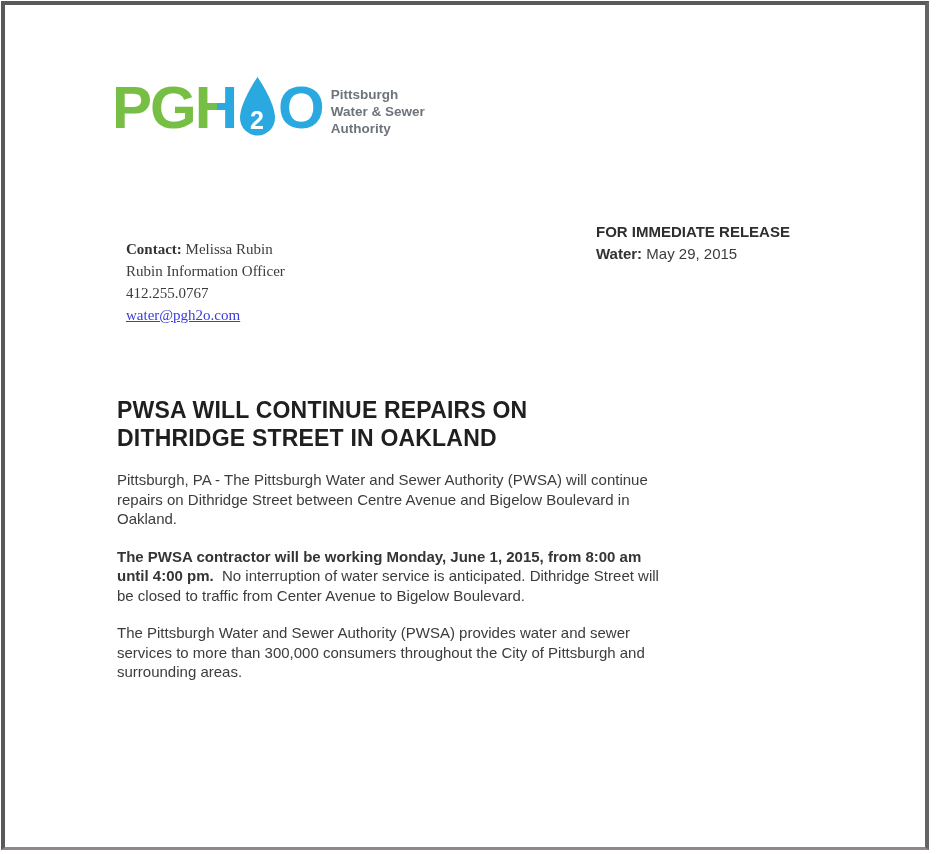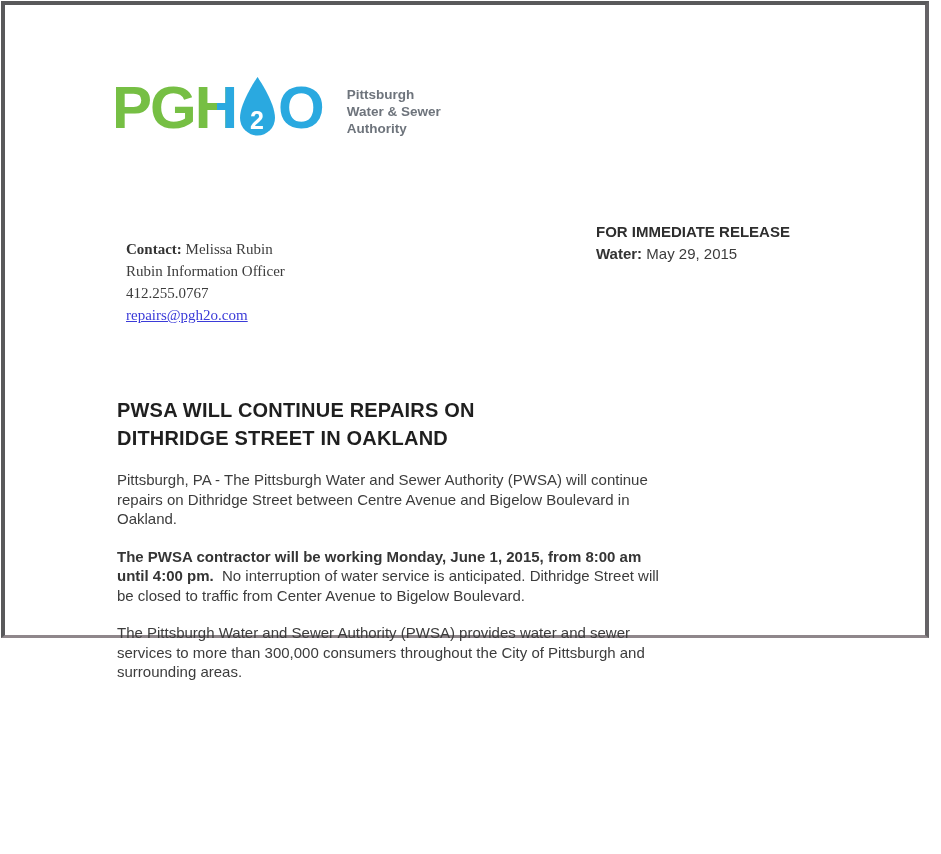--- a/index.html
+++ b/index.html
@@ -1,20 +1,20 @@
 <!DOCTYPE html>
 <html><head>
 <meta charset="utf-8">
 <style>
   * { margin:0; padding:0; box-sizing:border-box; }
   html,body { width:941px; height:854px; background:#ffffff; overflow:hidden; }
   body { font-family:"Liberation Sans", sans-serif; position:relative; }
 
   .page {
-    position:absolute; left:1px; top:1px; width:928px; height:637px;
+    position:absolute; left:1px; top:1px; width:928px; height:849px;
     background:#ffffff;
     border-top:4px solid #59595b;
     border-left:4px solid #59595b;
     border-right:4px solid #656366;
     border-bottom:3px solid #8f878b;
   }
 
   
   .logo-row { position:absolute; left:107px; top:72px; display:flex; align-items:flex-start; }
   .logo-mark { position:relative; display:flex; align-items:flex-start; white-space:nowrap; }
@@ -26,34 +26,34 @@
   .blue  { color:#2AA9E0; }
   .h-wrap { position:relative; display:inline-block; }
   .h-blue { position:absolute; left:0; top:0; color:#2AA9E0; clip-path:inset(0 0 0 54%); }
   .h-green { color:#76BF44; }
   .drop { position:relative; display:inline-block; width:44px; height:64px; margin:0 -1px; top:-2px; }
   .drop svg { display:block; }
   .drop-2 {
     position:absolute; left:0; right:0; bottom:6px; text-align:center;
     color:#ffffff; font-size:25px; font-weight:800; line-height:25px;
   }
-  .tagline { margin-left:24px; padding-top:9px; color:#6E747C; font-size:13.5px; font-weight:700; line-height:17px; }
+  .tagline { margin-left:8px; padding-top:9px; color:#6E747C; font-size:13.5px; font-weight:700; line-height:17px; }
 
   
   .contact { position:absolute; left:121px; top:233px; font-size:15px; color:#3c3c3c; line-height:22px;font-family:Liberation Serif, serif; }
   .contact b, .release b { font-weight:700; color:#333; }
   .email { color:#3b3bd8; text-decoration:underline; cursor:pointer; }
   .release { position:absolute; left:591px; top:216px; font-size:15px; color:#3c3c3c; line-height:22px; }
   .release .rel-head { font-weight:700; color:#2e2e2e; }
   .pre { white-space:pre-wrap; }
 
   
   .headline {
     position:absolute; left:112px; top:391px; width:470px;
-    font-size:20px; font-weight:700; color:#1f1f1f; line-height:28px; letter-spacing:0.2px;
+    font-size:23px; font-weight:700; color:#1f1f1f; line-height:28px; letter-spacing:0.2px;
   }
   .body-copy { position:absolute; left:112px; top:465px; width:548px; font-size:15px; color:#3c3c3c; line-height:19.5px; }
   .body-copy p { margin-bottom:18px; }
   .body-copy strong { font-weight:700; color:#353535; }
 </style>
 </head>
 <body>
 
 <div class="page">
 
@@ -73,21 +73,21 @@
       <div>Pittsburgh</div>
       <div>Water &amp; Sewer</div>
       <div>Authority</div>
     </div>
   </header>
 
   <div class="contact">
     <div><b>Contact:</b><span class="pre"> Melissa Rubin</span></div>
     <div>Rubin Information Officer</div>
     <div>412.255.0767</div>
-    <div><a class="email">repairs@pgh2o.com</a></div>
+    <div><a class="email">water@pgh2o.com</a></div>
   </div>
 
   <div class="release">
     <div class="rel-head">FOR IMMEDIATE RELEASE</div>
     <div><b>Water:</b><span class="pre"> May 29, 2015</span></div>
   </div>
 
   <h1 class="headline">PWSA WILL CONTINUE REPAIRS ON DITHRIDGE STREET IN OAKLAND</h1>
 
   <section class="body-copy">

